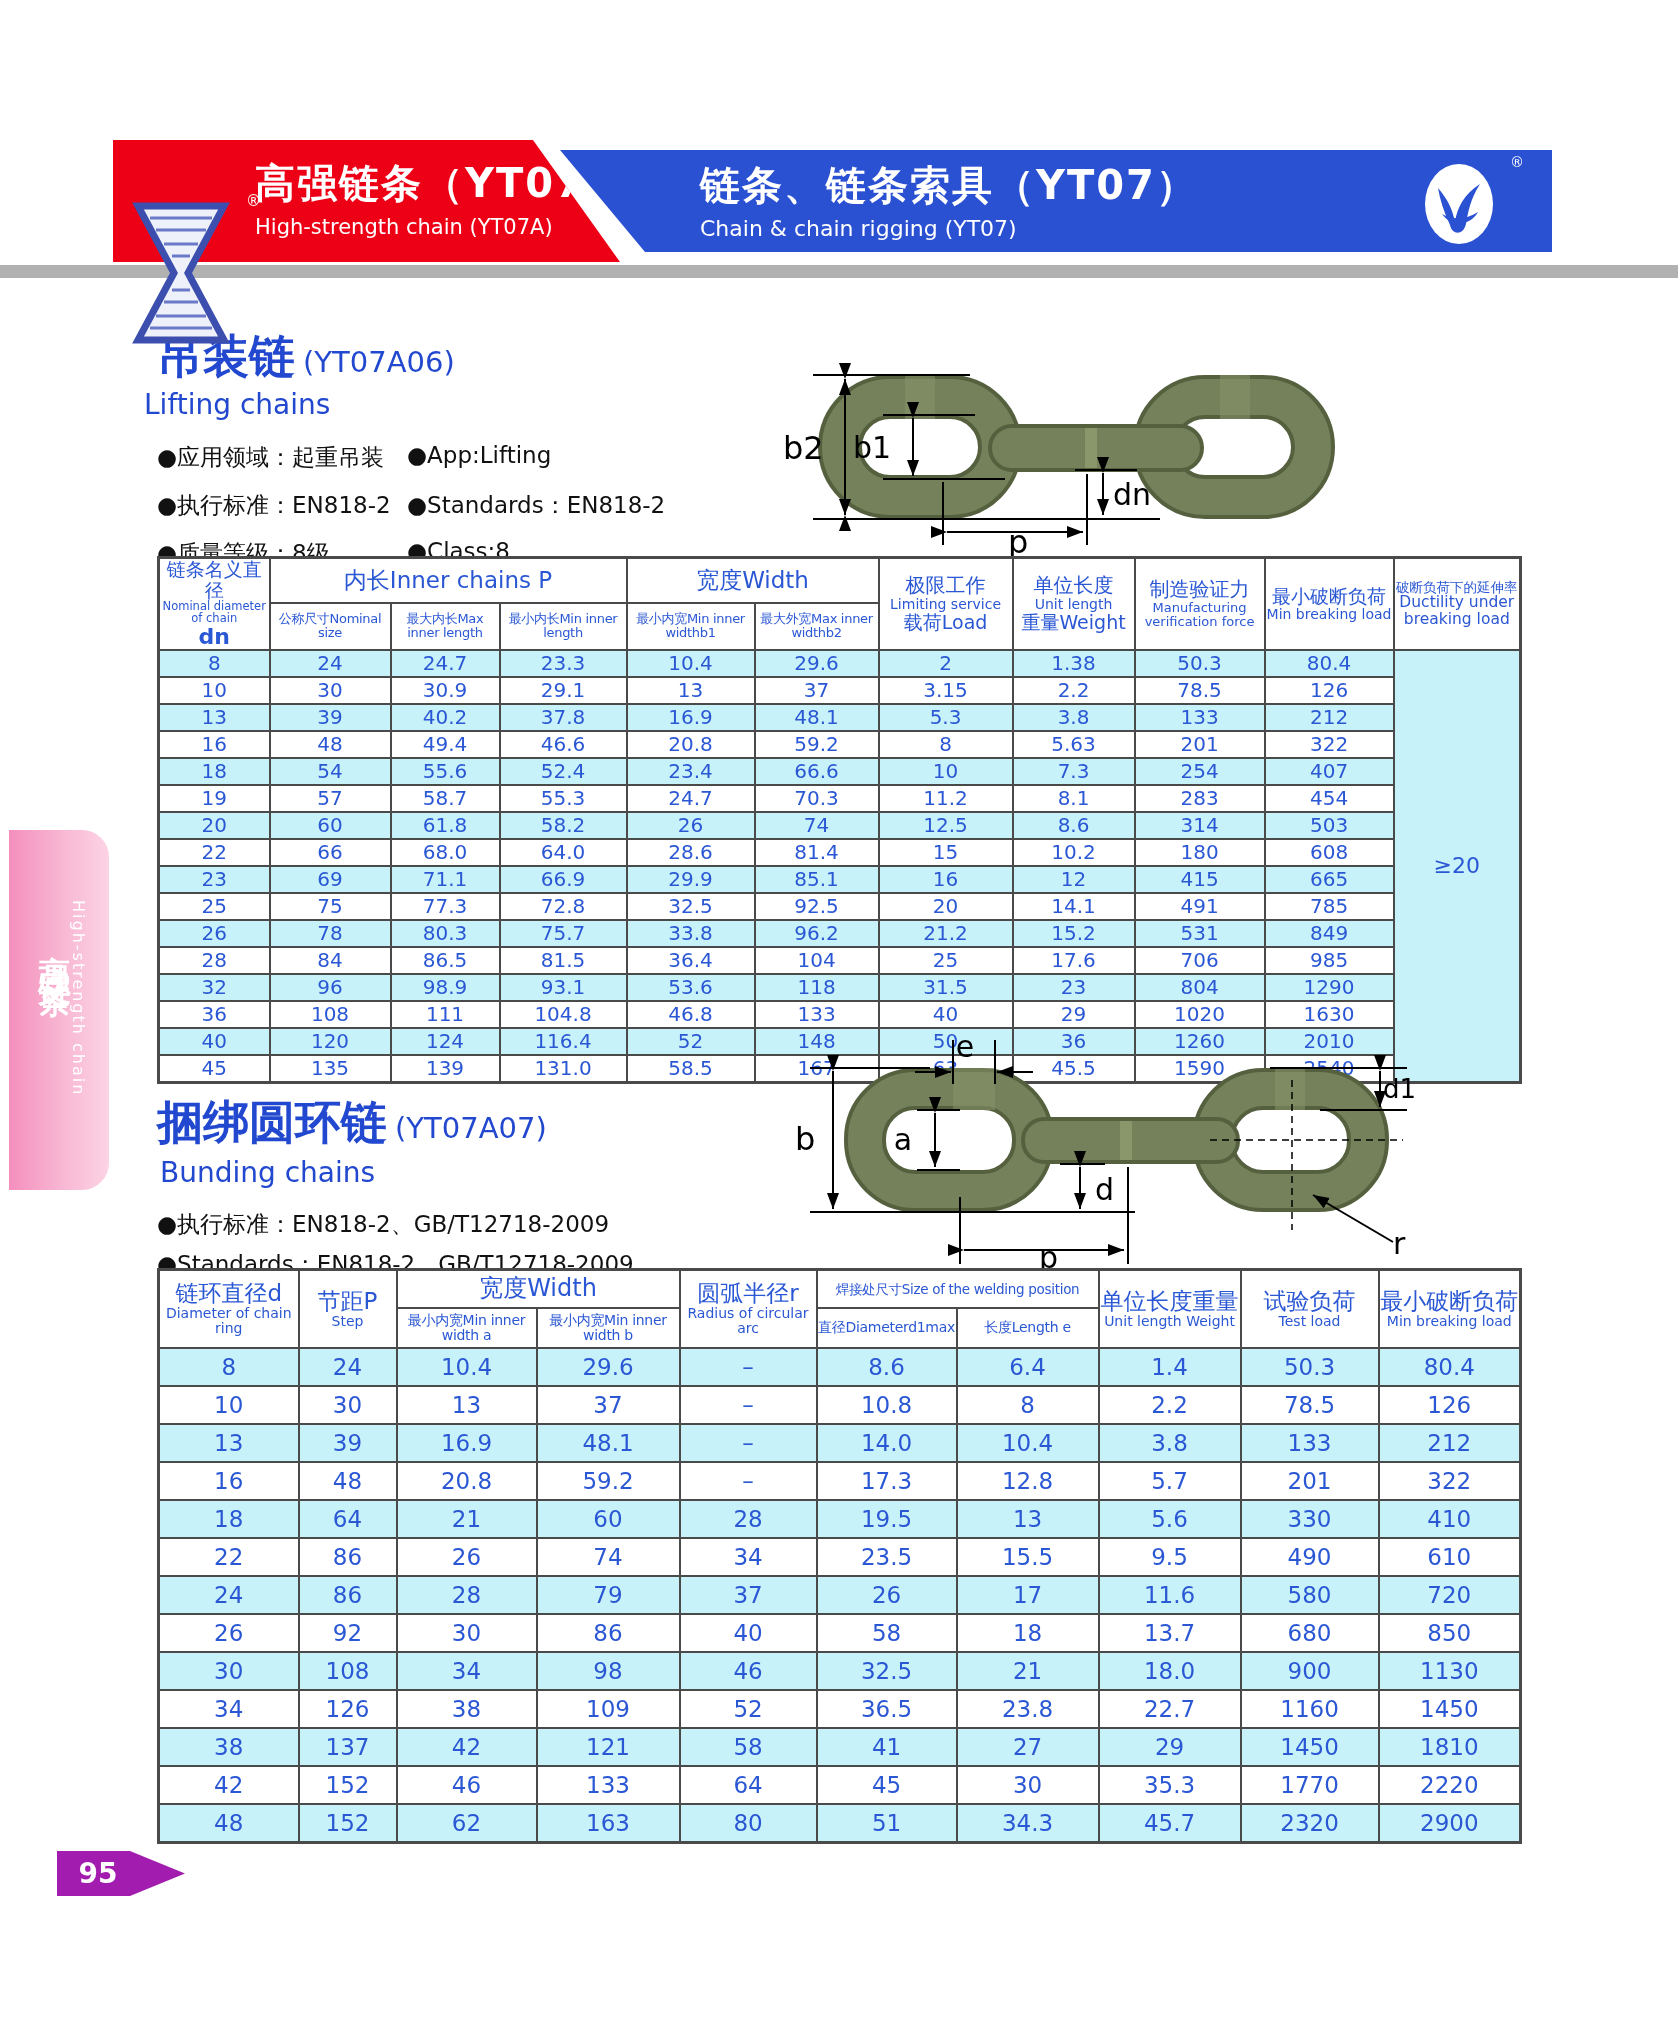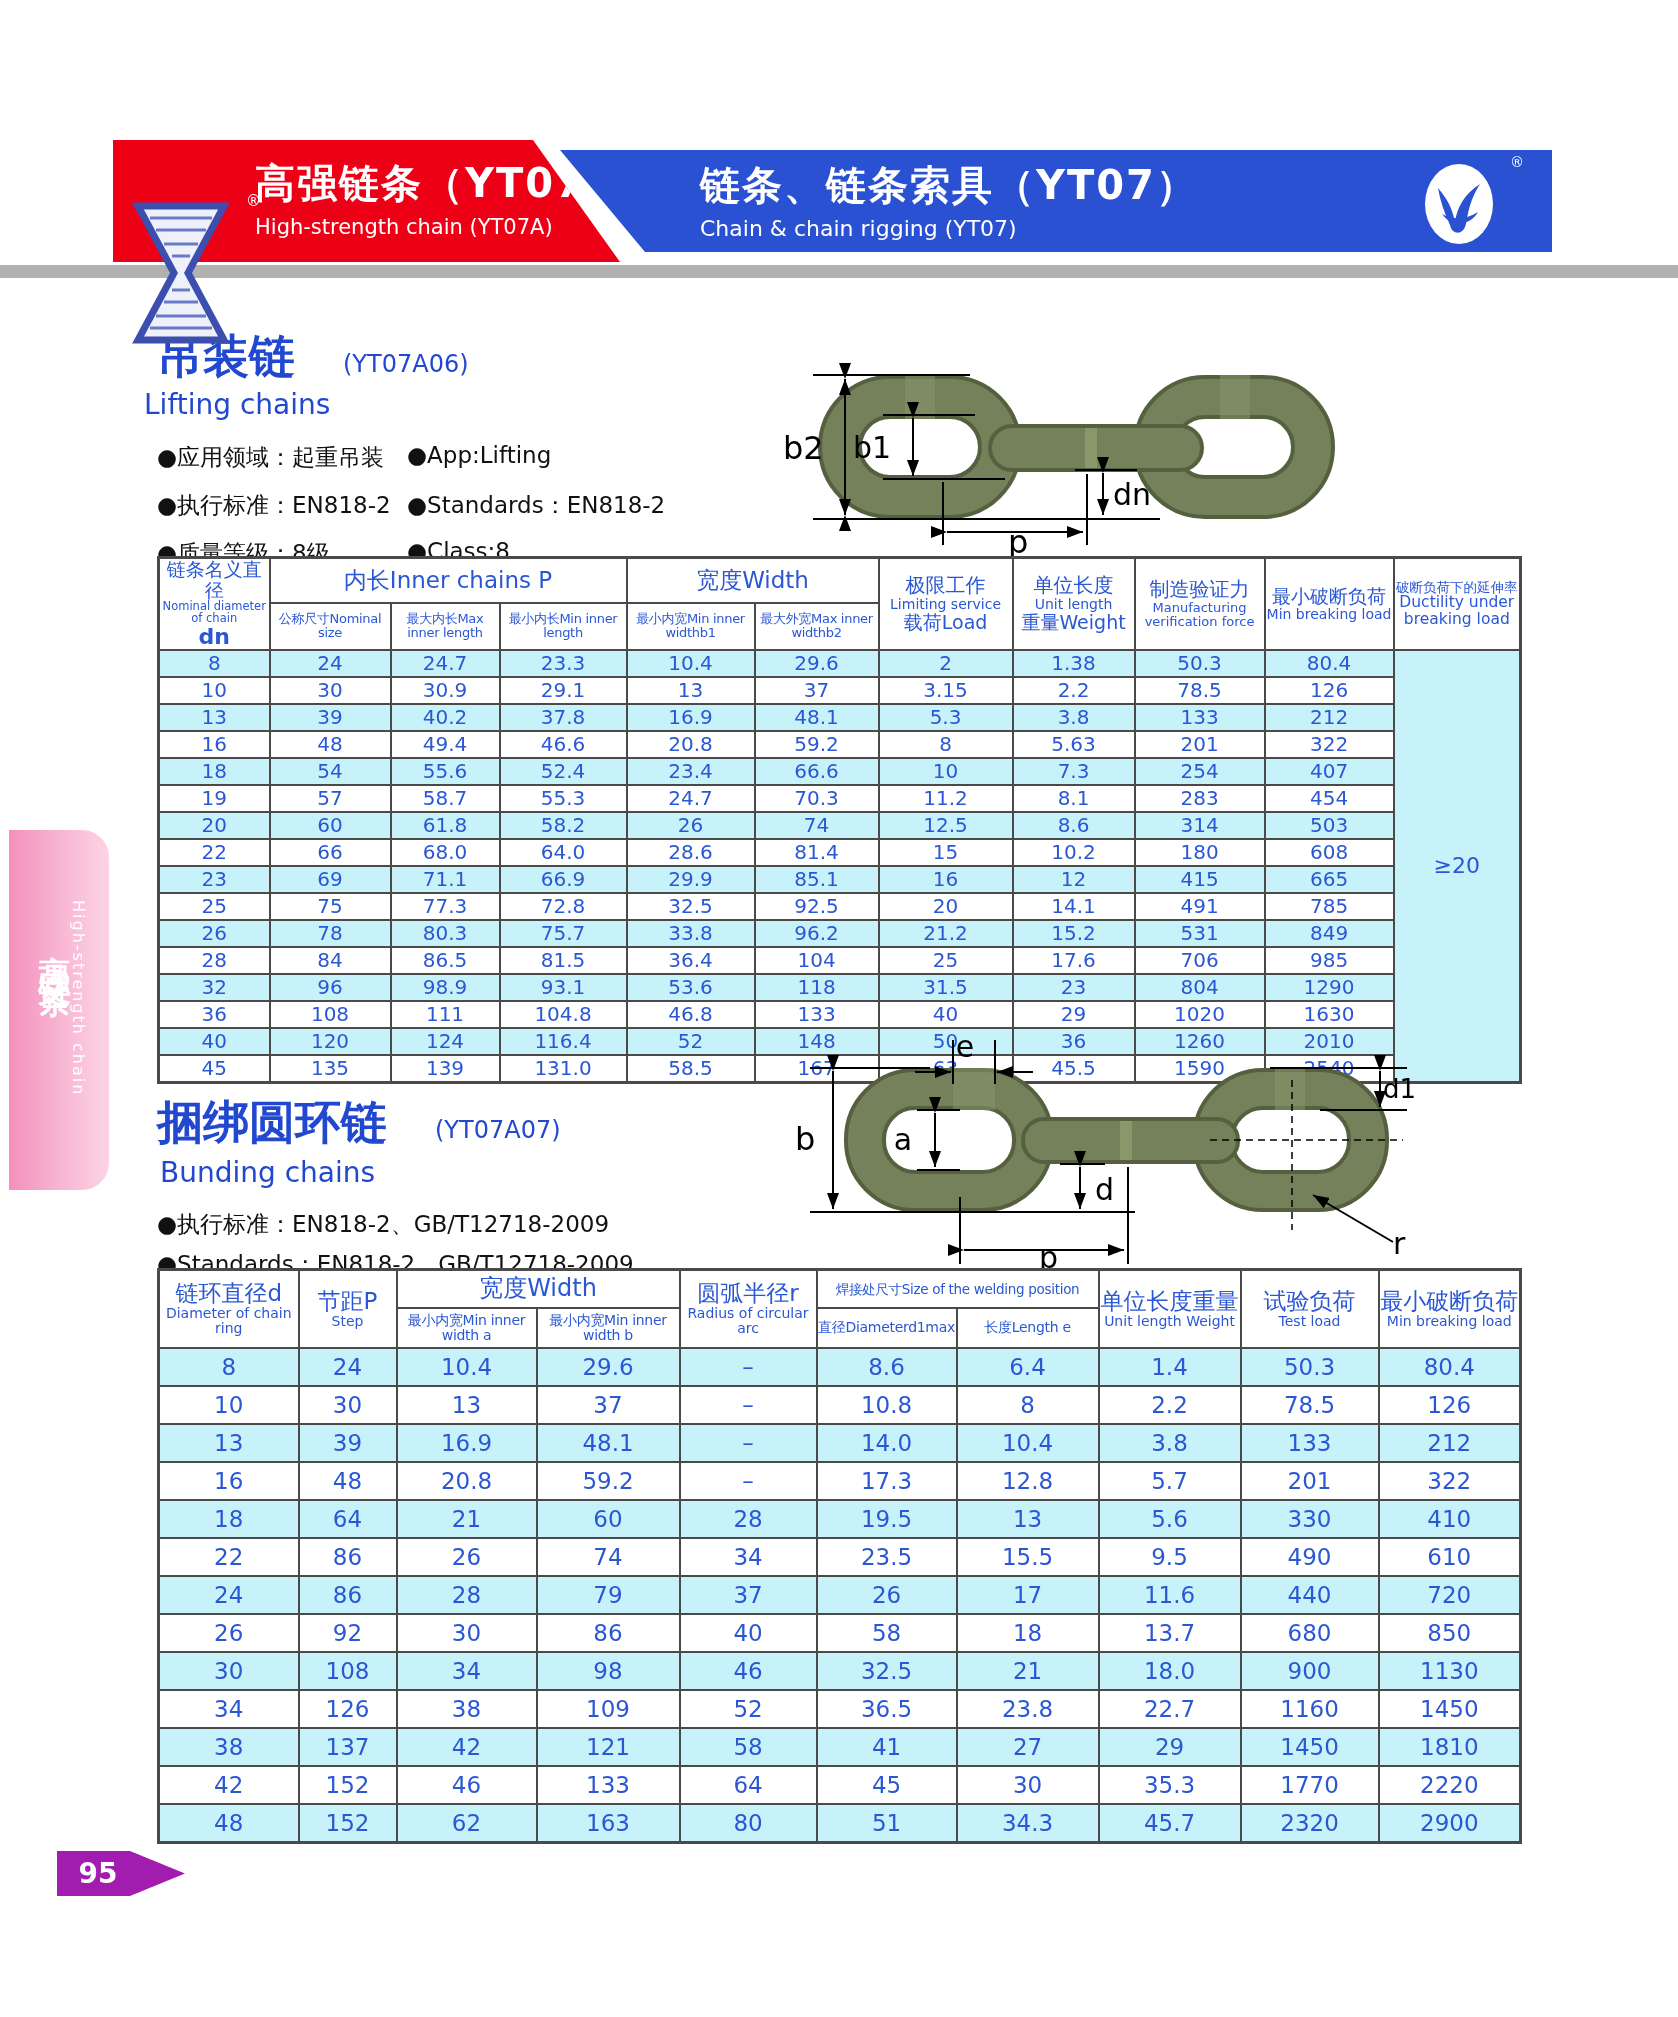--- a/index.html
+++ b/index.html
@@ -32,21 +32,21 @@
   .side-en{position:absolute;left:60px;top:70px;writing-mode:vertical-rl;
     color:#fff;font-size:16px;letter-spacing:2px;}
   .page-num{position:absolute;left:57px;top:1851px;width:128px;height:45px;background:#a21caf;
     clip-path:polygon(0 0,57% 0,100% 50%,57% 100%,0 100%);
     color:#fff;font-size:28px;font-weight:bold;display:flex;align-items:center;justify-content:center;
     padding-right:46px;box-sizing:border-box;}
 
   
   .sec-head{position:absolute;display:flex;align-items:baseline;gap:8px;color:#2148ce;white-space:nowrap;}
   .sec-head .zh{font-size:46px;font-weight:bold;}
-  .sec-head .code{font-size:24px;margin-left:40px;}
+  .sec-head .code{font-size:29px;}
   .sec-sub{position:absolute;color:#2148ce;font-size:28px;white-space:nowrap;}
   .bullets1{position:absolute;left:157px;top:442px;display:grid;
     grid-template-columns:250px auto;row-gap:17px;font-size:23px;color:#111;white-space:nowrap;}
   .bullets2{position:absolute;left:157px;top:1204px;font-size:23px;color:#111;line-height:40px;white-space:nowrap;}
 
   
   table{border-collapse:collapse;table-layout:fixed;position:absolute;background:#fff;
     border:3px solid #4a4a4a;}
   th,td{border:2px solid #4a4a4a;text-align:center;vertical-align:middle;padding:0;
     color:#2a57d4;overflow:hidden;}
@@ -605,21 +605,21 @@
         </tr>
         <tr>
           <td>24</td>
           <td>86</td>
           <td>28</td>
           <td>79</td>
           <td>37</td>
           <td>26</td>
           <td>17</td>
           <td>11.6</td>
-          <td>440</td>
+          <td>580</td>
           <td>720</td>
         </tr>
         <tr>
           <td>26</td>
           <td>92</td>
           <td>30</td>
           <td>86</td>
           <td>40</td>
           <td>58</td>
           <td>18</td>

